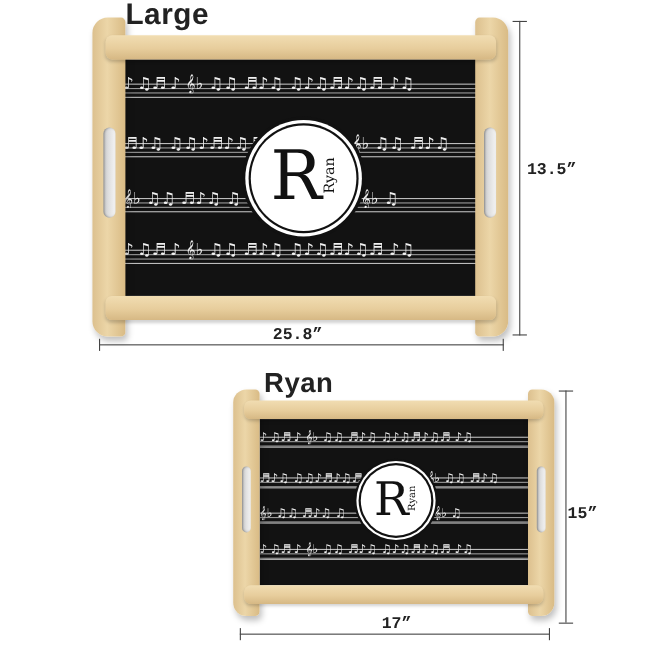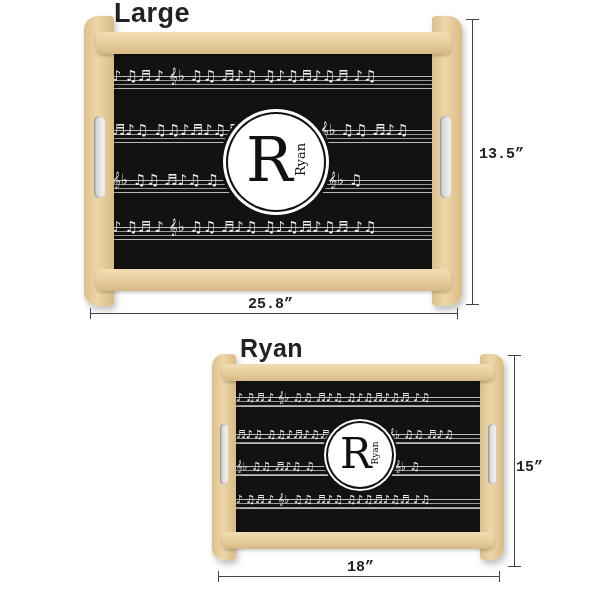--- a/index.html
+++ b/index.html
@@ -101,18 +101,18 @@
   <div class="handle" style="left:8px;top:70px;width:8px;height:60px;"></div>
   <div class="wood-side" style="left:268px;top:0;width:24px;height:206px;border-radius:4px 12px 12px 4px;"></div>
   <div class="handle" style="left:276px;top:70px;width:8px;height:60px;"></div>
   <div class="wood-rail" style="left:10px;top:10px;width:272px;height:17px;"></div>
   <div class="wood-rail" style="left:10px;top:178px;width:272px;height:17px;"></div>
 </div>
 
 <div class="hline" style="left:218px;top:576px;width:282px;"></div>
 <div class="tick-v" style="left:218px;top:571px;height:11px;"></div>
 <div class="tick-v" style="left:499px;top:571px;height:11px;"></div>
-<div class="label dim" style="left:347px;top:559px;">18”</div>
+<div class="label dim" style="left:347px;top:559px;">17”</div>
 
 <div class="vline" style="left:514px;top:355px;height:211px;"></div>
 <div class="tick-h" style="left:508px;top:355px;width:13px;"></div>
 <div class="tick-h" style="left:508px;top:566px;width:13px;"></div>
 <div class="label dim" style="left:516px;top:459px;">15”</div>
 
 </body></html>

